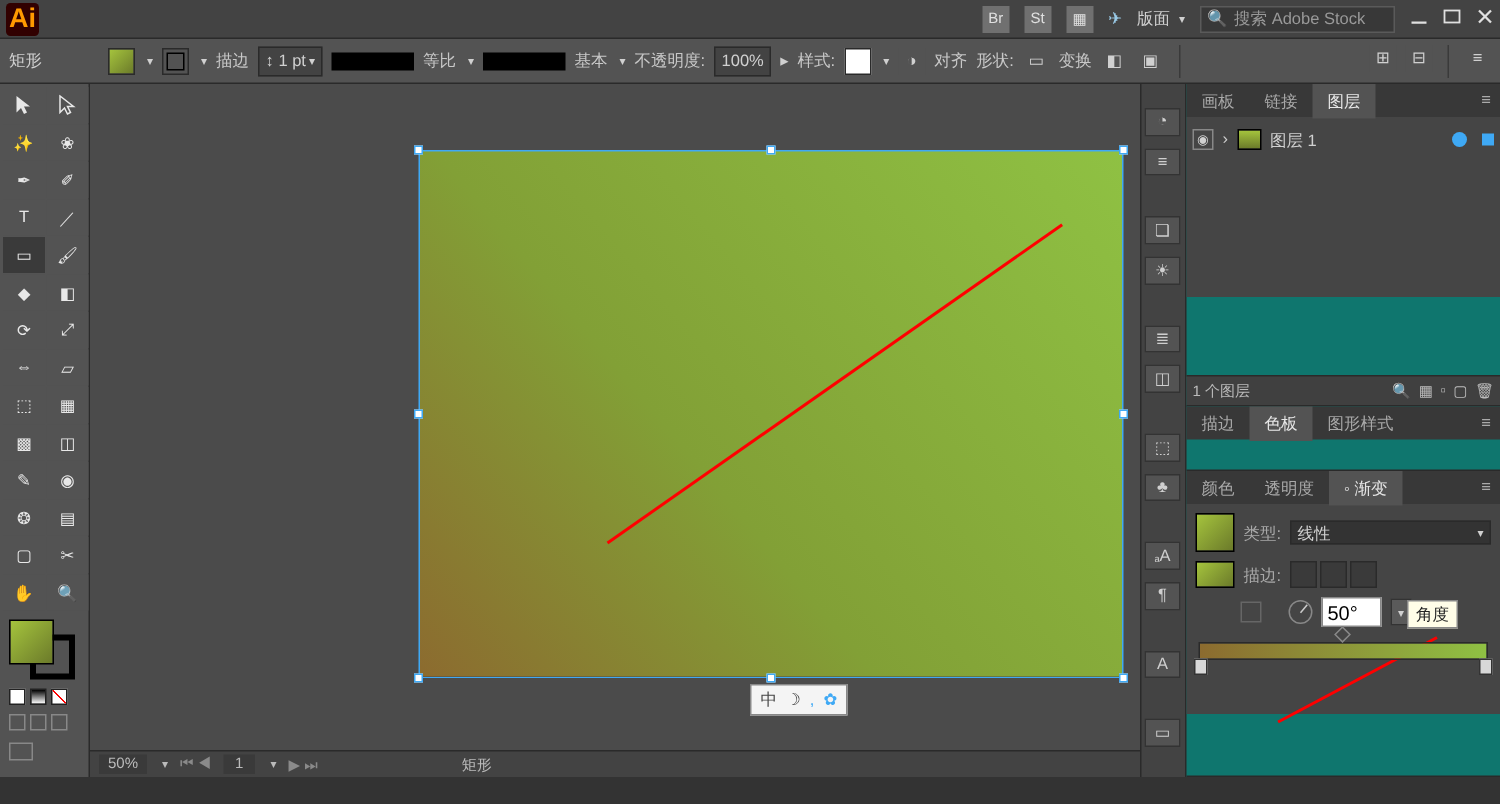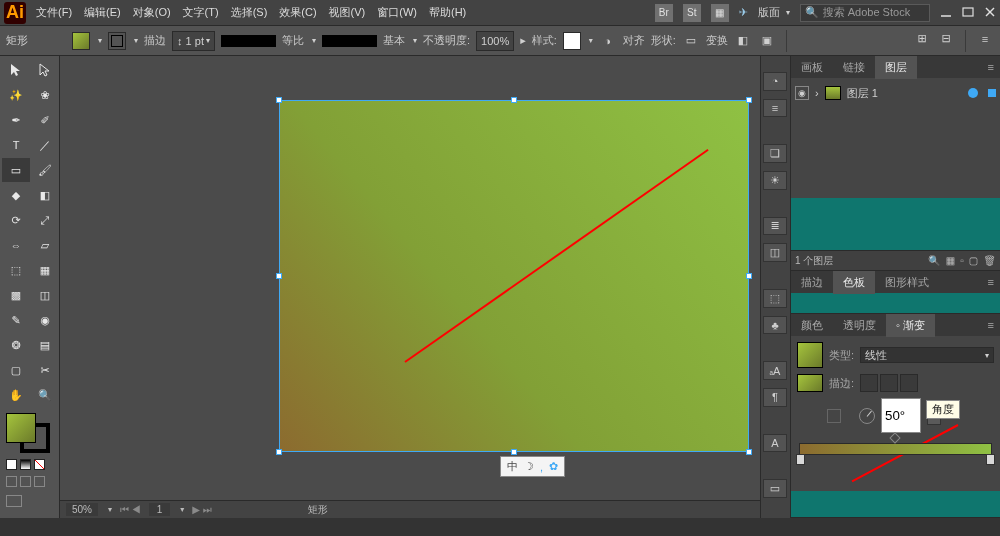--- a/index.html
+++ b/index.html
@@ -95,49 +95,38 @@
   .grad-body{padding:6px;background:#454545;}
   .grad-row{display:flex;align-items:center;gap:6px;margin-bottom:6px;}
   .grad-preview{width:26px;height:26px;background:linear-gradient(135deg,#a5c43d,#6b7a2a);border:1px solid #000;}
   .grad-type-label{color:#a8a8a8;}
   .grad-select{flex:1;height:16px;border:1px solid #2a2a2a;background:#333;padding:0 4px;display:flex;align-items:center;}
   .grad-icons{display:flex;gap:2px;}
   .grad-icons div{width:18px;height:18px;background:#3a3a3a;border:1px solid #2a2a2a;}
   .angle-row{display:flex;align-items:center;gap:6px;}
   .angle-widget{width:16px;height:16px;border:1px solid #888;border-radius:50%;position:relative;}
   .angle-widget::after{content:"";position:absolute;width:7px;height:1px;background:#ccc;top:7px;left:7px;transform-origin:left;transform:rotate(-50deg);}
-  .angle-input{width:40px;height:35px;background:#fff;color:#000;border:1px solid #888;padding:0 3px;}
+  .angle-input{width:40px;height:20px;background:#fff;color:#000;border:1px solid #888;padding:0 3px;}
   .angle-drop{width:14px;height:18px;background:#5a5a5a;border:1px solid #333;display:flex;align-items:center;justify-content:center;font-size:8px;}
   .tooltip{position:absolute;background:#fffde8;color:#222;border:1px solid #888;padding:1px 5px;font-size:11px;}
   .anno-line2{position:absolute;width:120px;height:2px;background:red;transform:rotate(-28deg);transform-origin:right;}
   .slider-track{height:12px;background:linear-gradient(to right,#8c6b2f,#8fc143);border:1px solid #2a2a2a;margin:10px 2px 4px;position:relative;}
   .slider-stop{position:absolute;width:9px;height:11px;background:#d8d8d8;border:1px solid #333;bottom:-11px;}
   .slider-stop.l{left:-4px;} .slider-stop.r{right:-4px;}
   .opac-stop{position:absolute;width:8px;height:8px;border:1px solid #888;background:#444;top:-10px;transform:rotate(45deg);left:50%;margin-left:-5px;}
   .grad-body-pad{height:26px;}
 
   
   .status-strip{position:absolute;left:0;right:0;bottom:0;height:18px;background:#333;}
 </style>
 </head>
 <body>
 
 <div class="titlebar">
   <div class="app-logo">Ai</div>
-  <div class="menu-bar">
-    <span class="menu-item">文件(F)</span>
-    <span class="menu-item">编辑(E)</span>
-    <span class="menu-item">对象(O)</span>
-    <span class="menu-item">文字(T)</span>
-    <span class="menu-item">选择(S)</span>
-    <span class="menu-item">效果(C)</span>
-    <span class="menu-item">视图(V)</span>
-    <span class="menu-item">窗口(W)</span>
-    <span class="menu-item">帮助(H)</span>
-  </div>
   <div class="title-right">
     <span class="icon-box">Br</span>
     <span class="icon-box">St</span>
     <span class="icon-box">▦</span>
     <span style="color:#9acbe8;">✈</span>
     <span class="layout-sel">
         <span>版面</span>
         <span class="caret">▾</span>
       </span>
     <div class="search-box">
@@ -382,21 +371,21 @@
               <div></div>
             </div>
         </div>
         <div class="angle-row" style="position:relative;margin-left:30px;">
           <div style="width:14px;height:14px;border:1px solid #666;"></div>
           <span style="width:6px;"></span>
           <div class="angle-widget"></div>
           <input class="angle-input" value="50°" style="">
           <div class="angle-drop">▾</div>
         </div>
-        <div class="tooltip" style="right:40px;top:86px;">角度</div>
+        <div class="tooltip" style="right:28px;top:86px;">角度</div>
         <div class="anno-line2" style="right:42px;top:110px;"></div>
         <div class="slider-track">
           <div class="opac-stop"></div>
           <div class="slider-stop l"></div>
           <div class="slider-stop r"></div>
         </div>
         <div class="grad-body-pad"></div>
       </div>
     </div>
   </div>

